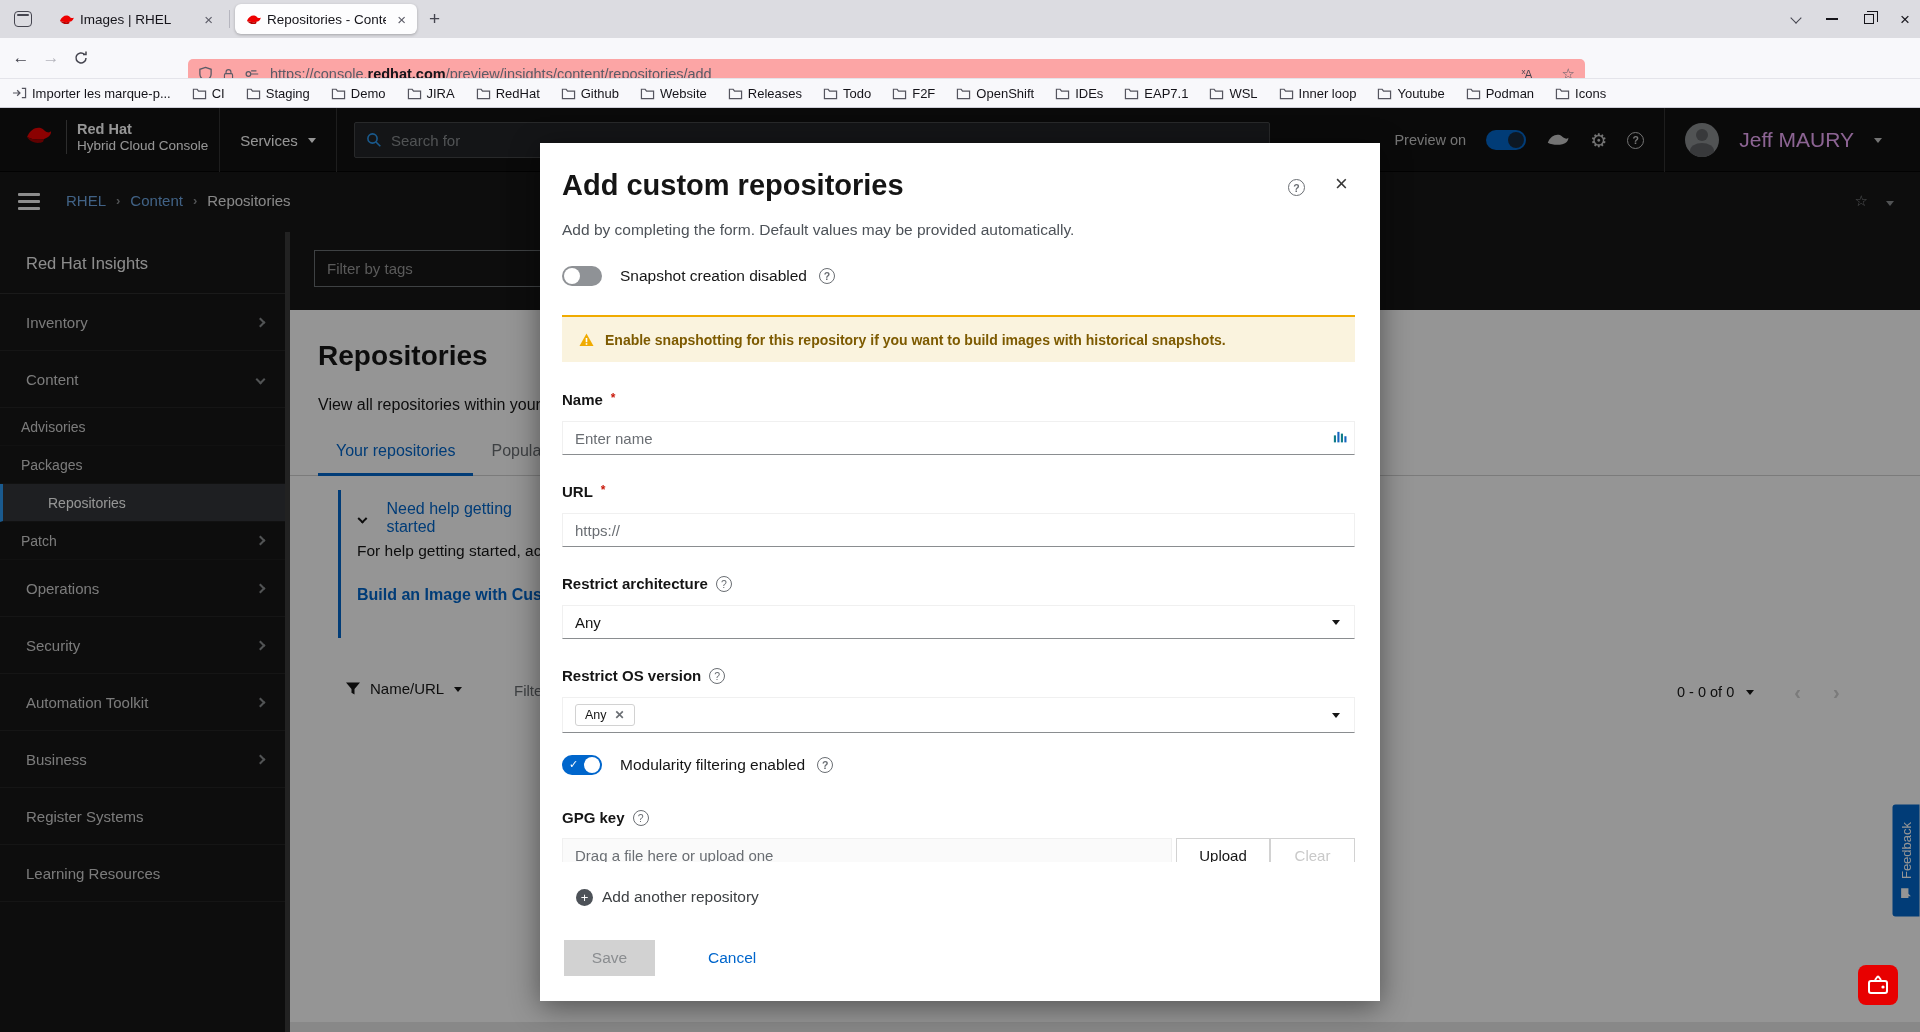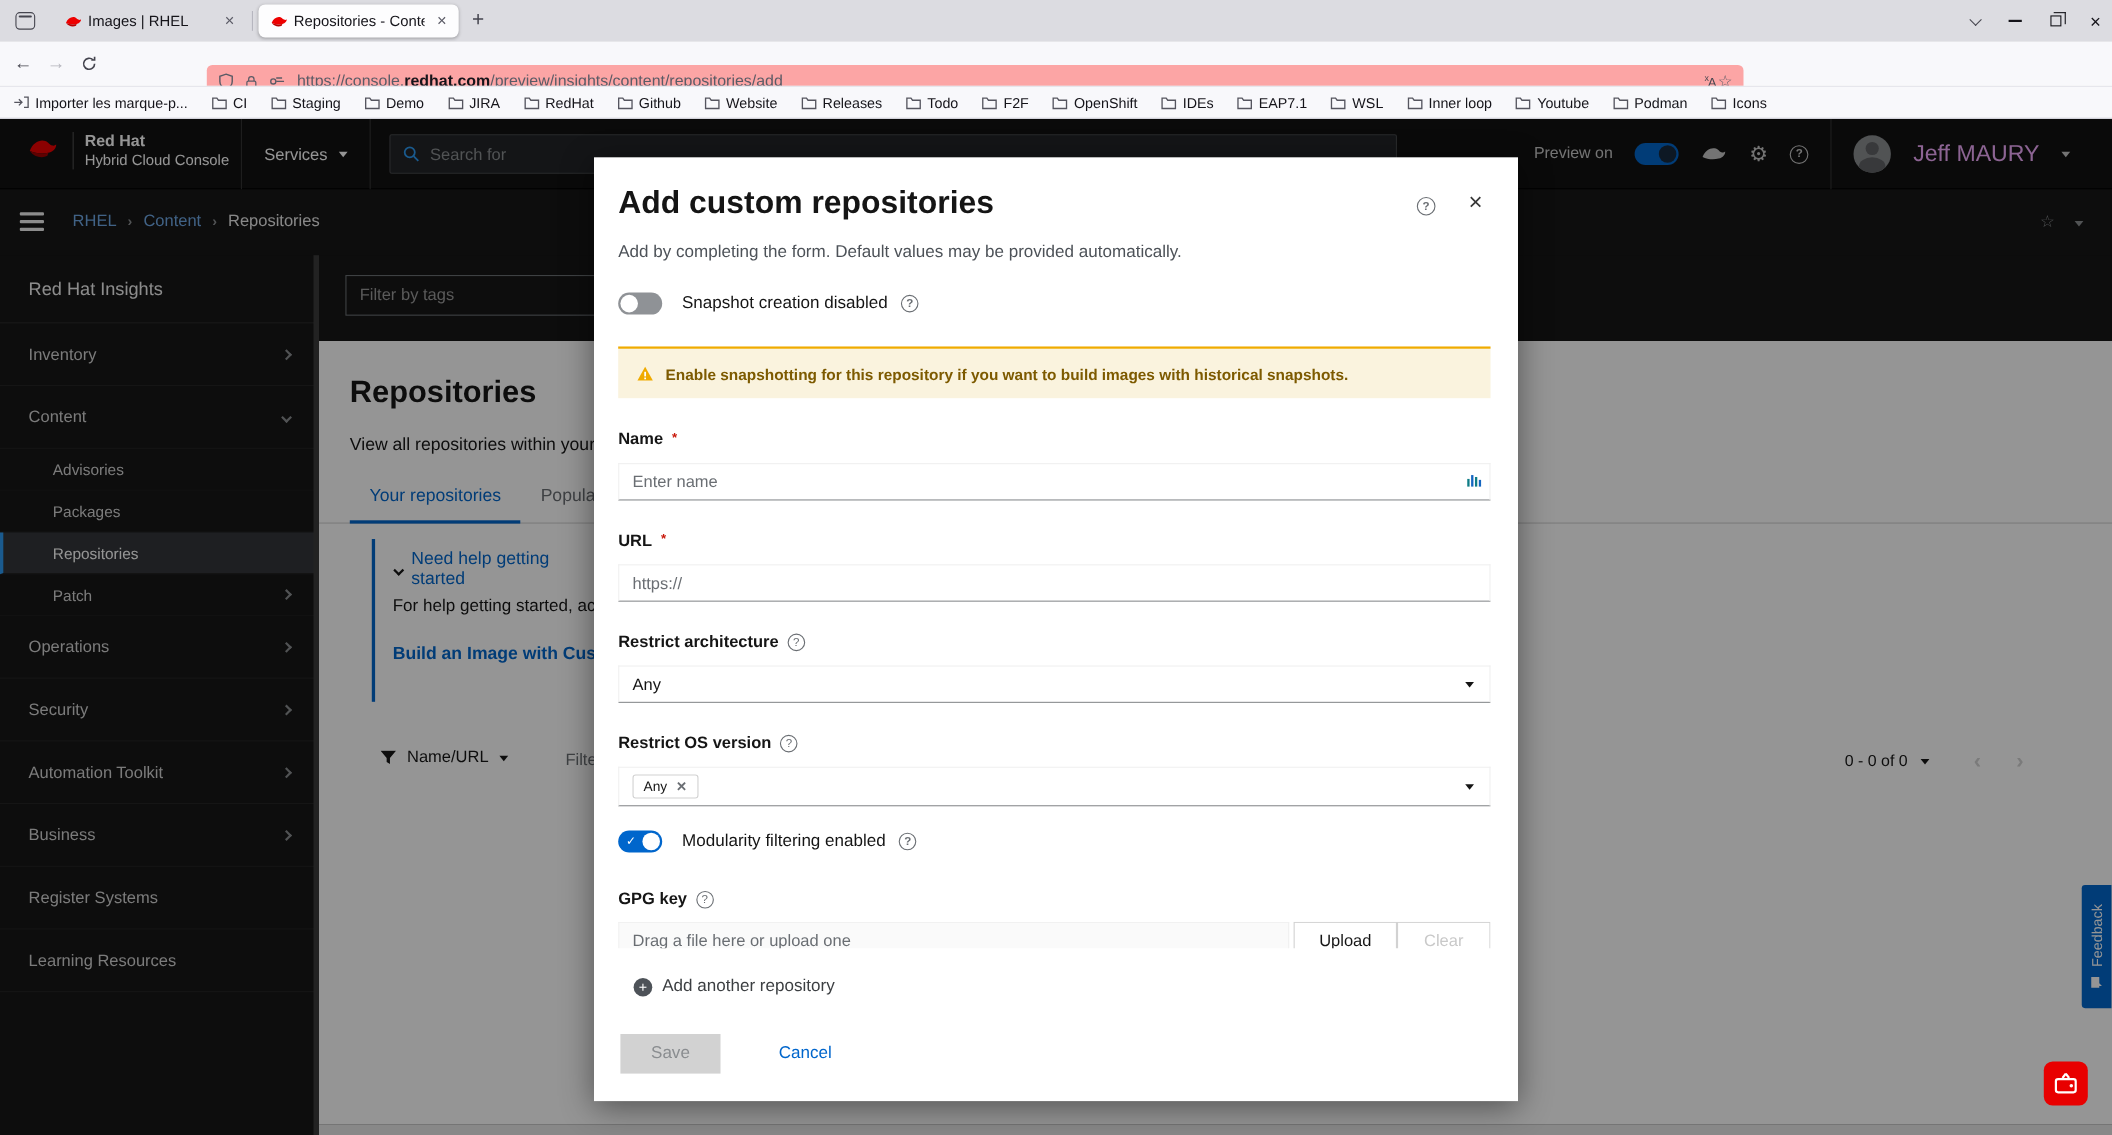--- a/index.html
+++ b/index.html
@@ -22,21 +22,21 @@
   .win-restore{width:10px;height:10px;border:1.4px solid #15141a;display:inline-block;position:relative;background:#dcdce1}
   .win-restore:before{content:"";position:absolute;left:2px;top:-4px;width:10px;height:10px;border:1.4px solid #15141a;border-bottom:none;border-left:none}
   .win-close{font-size:17px;line-height:1}
   #navbar{position:absolute;top:38px;left:0;right:0;height:40px;background:#f8f8fb;display:flex;align-items:center}
   .navbtn{color:#45454f;font-size:17px;width:30px;text-align:center}
   .navbtn.dis{color:#b4b4bc}
   #urlfield{position:absolute;left:188px;top:21px;width:1397px;height:30px;background:#fca5a5;border-radius:5px;display:flex;align-items:center;font-size:14.5px;color:#5b5b66}
   #urlfield .sec{margin-left:10px;display:flex;align-items:center;gap:9px}
   #urltext{margin-left:10px;white-space:nowrap;overflow:hidden;flex:1}
   #urltext b{color:#15141a;font-weight:700}
-  .urlicons{display:flex;align-items:center;gap:2px;margin-right:10px;color:#5b5b66}
+  .urlicons{display:flex;align-items:center;gap:30px;margin-right:10px;color:#5b5b66}
   .trans{font-size:12px;color:#45454f;letter-spacing:-1px}
   .trans sup{font-size:8px}
   .star{font-size:15px}
   #extrow{position:absolute;right:12px;top:38px;height:40px;display:flex;align-items:center;gap:19px}
   .badge8{position:absolute;top:-6px;right:-8px;background:#5a1c66;color:#fff;font-size:9.5px;font-weight:700;padding:1px 4px;border-radius:2px}
   .hamb{width:16px;height:12px;position:relative}
   .hamb:before,.hamb:after,.hamb i{content:"";position:absolute;left:0;right:0;height:1.8px;background:#45454f}
   .hamb:before{top:0}.hamb i{top:5px}.hamb:after{bottom:0}
   #bmbar{position:absolute;top:78px;left:0;right:0;height:30px;background:#f8f8fb;border-top:1px solid #e4e4ea;border-bottom:1px solid #cfcfd8;display:flex;align-items:center;gap:21px;padding-left:12px;font-size:13px;color:#15141a;overflow:hidden}
   .bm{display:flex;align-items:center;gap:5px;white-space:nowrap}
@@ -73,41 +73,41 @@
   #crumbs .cur{color:#e8e8e8}
   #crumbs .gt{color:#8a8d90;font-size:13px;font-weight:700}
   #crumb-star{position:absolute;right:52px;top:20px;color:#8a8d90;font-size:15px}
   #crumb-caret{position:absolute;right:26px;top:24px;color:#8a8d90}
 
   
   #sidebar{position:absolute;left:0;top:124px;width:290px;bottom:0;background:#151515}
   #sidebar:after{content:"";position:absolute;right:0;top:0;bottom:0;width:5px;background:#3a3a3a}
   #nav-title{color:#f0f0f0;font-size:16.5px;padding:22px 0 20px 26px;border-bottom:1px solid #2b2b2b}
   .nav-item{display:flex;align-items:center;justify-content:space-between;height:57px;padding:0 26px 0 26px;color:#d2d2d2;font-size:15px;border-bottom:1px solid #232323}
-  .nav-item.sub{height:38px;padding-left:48px;font-size:14px;border-bottom:1px solid #1d1d1d}
+  .nav-item.sub{height:38px;padding-left:21px;font-size:14px;border-bottom:1px solid #1d1d1d}
   .nav-item.active{background:#323539;border-left:3px solid #2b9af3;padding-left:45px;color:#fff}
   .chev{width:7px;height:7px;border-right:2px solid #8a8d90;border-bottom:2px solid #8a8d90;display:inline-block}
   .chev.right{transform:rotate(-45deg)}
   .chev.down{transform:rotate(45deg)}
 
   
   #content{position:absolute;left:290px;top:124px;right:0;bottom:0;background:#151515}
   #hero{position:absolute;top:0;left:0;right:0;height:78px}
   #filter-tags{position:absolute;left:24px;top:18px;width:260px;height:37px;background:transparent;border:1px solid #6a6e73;color:#9a9a9a;font-size:15px;padding-left:12px}
   #filter-tags::placeholder{color:#9a9a9a}
   #card{position:absolute;top:78px;left:0;right:0;height:712px;background:#fff;color:#151515}
   #card-sub{position:absolute;top:790px;left:0;right:0;bottom:0;background:#e9e9e9}
   #pg-title{position:absolute;left:28px;top:30px;font-size:28px;font-weight:700}
   #pg-sub{position:absolute;left:28px;top:86px;font-size:16px}
   #pg-tabs{position:absolute;left:0;right:0;top:120px;height:46px;border-bottom:1px solid #d2d2d2;display:flex;padding-left:28px}
   .pg-tab{padding:12px 18px;font-size:16px;color:#6a6e73;position:relative}
   .pg-tab.active{color:#06c}
   .pg-tab.active:after{content:"";position:absolute;left:0;right:0;bottom:-1px;height:3px;background:#06c}
   #helpbox{position:absolute;left:48px;top:180px;width:210px;border-left:3px solid #06c;height:148px}
-  #help-toggle{position:absolute;left:18px;top:10px;color:#06c;font-size:16px;display:flex;gap:8px;align-items:center}
+  #help-toggle{position:absolute;left:18px;top:10px;color:#06c;font-size:16px;display:flex;gap:21px;align-items:center}
   #help-toggle .chev{border-color:#151515}
   #help-body{position:absolute;left:16px;top:52px;font-size:15.5px;white-space:nowrap}
   #help-link{position:absolute;left:16px;top:96px;color:#06c;font-weight:700;font-size:16px;white-space:nowrap}
   #toolbar{position:absolute;left:0;right:0;top:360px;height:46px}
   #col-filter{position:absolute;left:56px;top:10px;display:flex;align-items:center;gap:10px;font-size:15px;color:#151515}
   #col-filter .caret{color:#151515}
   #flt-text{position:absolute;left:224px;top:12px;color:#6a6e73;font-size:15px}
   #pagin{position:absolute;left:1387px;top:12px;font-size:14.5px;color:#151515;display:flex;gap:12px;align-items:center}
   .pg-arrow{color:#d2d2d2;font-size:20px;font-weight:700;line-height:1}
   #feedback{position:absolute;left:1850px;top:739px;width:112px;height:27px;background:#0066cc;color:#fff;font-size:13px;display:flex;align-items:center;justify-content:center;gap:7px;transform:rotate(-90deg);border-radius:3px 3px 0 0}

